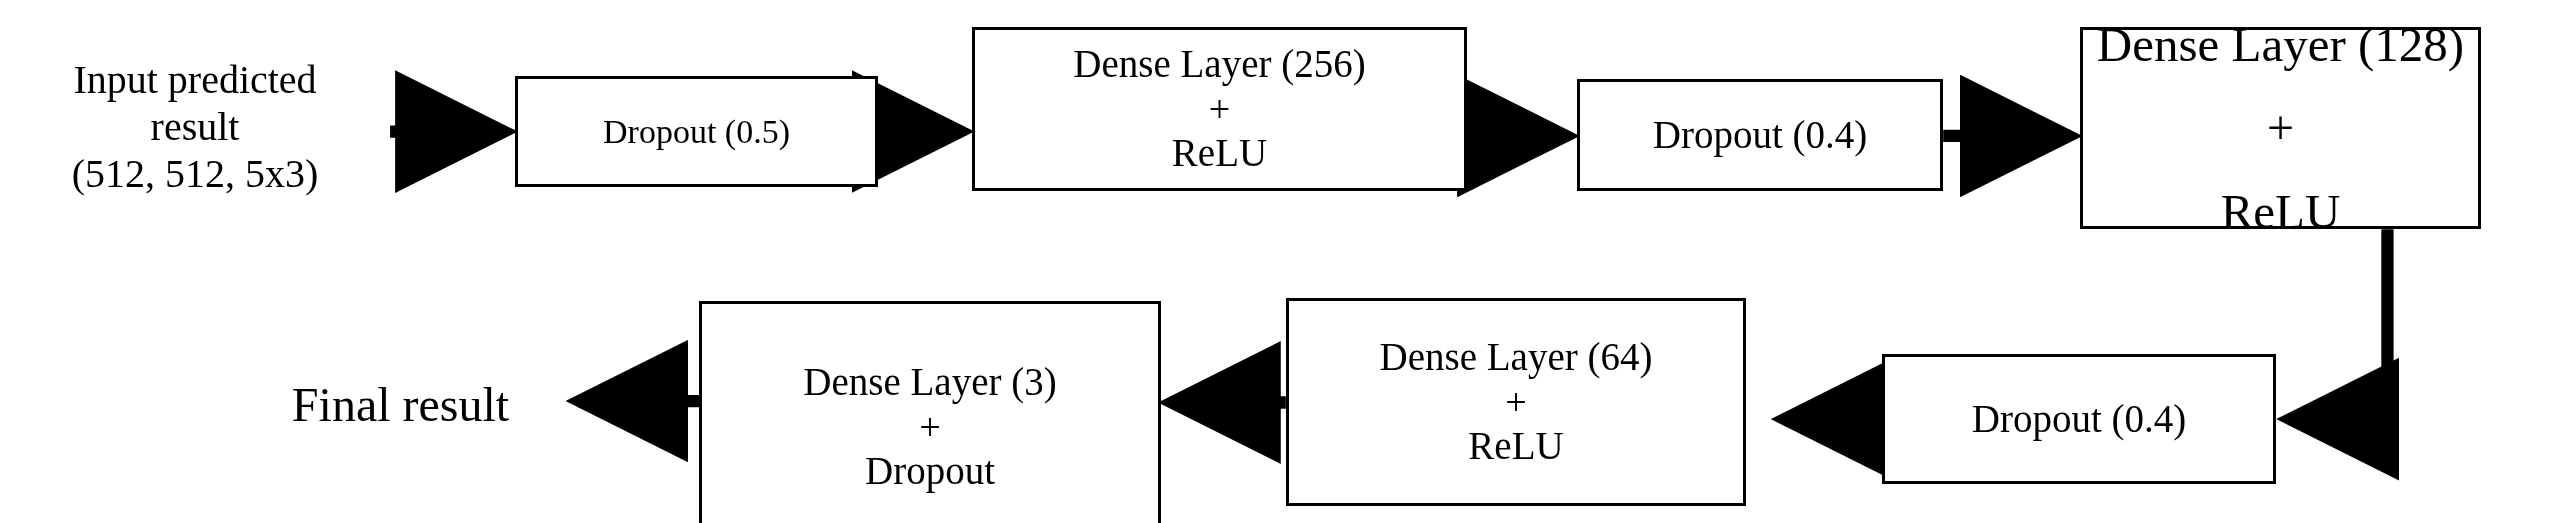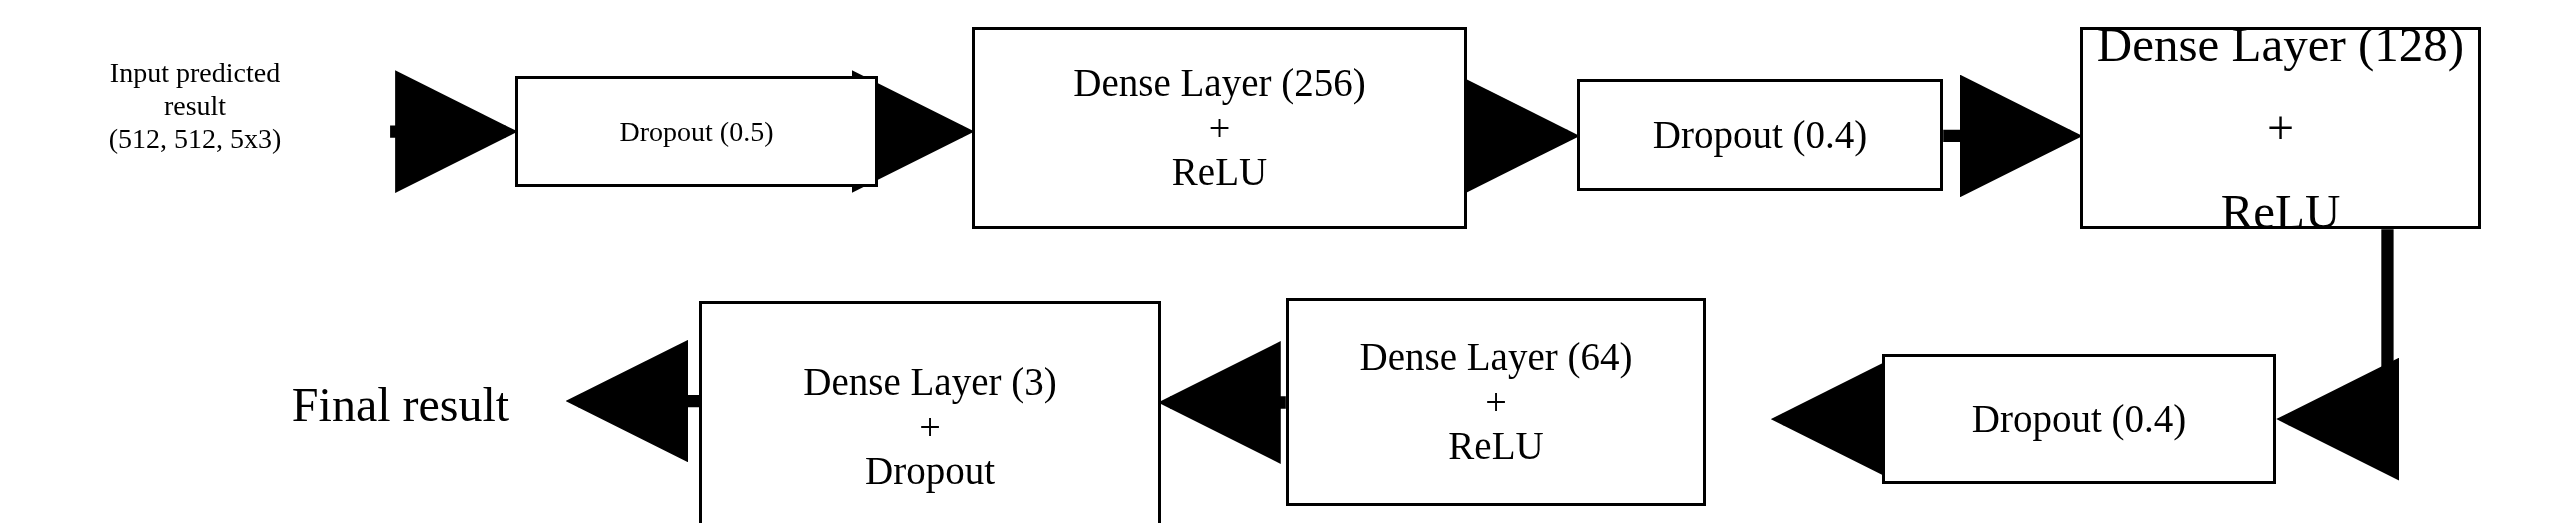--- a/index.html
+++ b/index.html
@@ -94,55 +94,55 @@
 
     <g>
       <line x1="1780" y1="557" x2="1620" y2="557" stroke="#000000" stroke-width="17" marker-end="url(#arrowL)"></line>
     </g>
 
     <g>
       <line x1="968" y1="555" x2="800" y2="555" stroke="#000000" stroke-width="17" marker-end="url(#arrowL)"></line>
     </g>
   </svg>
 
-  <div class="freetext" style="left:0px; top:56px; width:390px; font-size:28px;">
+  <div class="freetext" style="left:0px; top:56px; width:390px; font-size:40px;">
     <span class="line">Input predicted</span>
     <span class="line">result</span>
     <span class="line">(512, 512, 5x3)</span>
   </div>
 
   <div class="freetext" style="left:238px; top:377px; width:325px; font-size:48px;">
     <span class="line">Final result</span>
   </div>
 
-  <div class="node single" style="left:515px; top:76px; width:363px; height:111px; font-size:28px;">
+  <div class="node single" style="left:515px; top:76px; width:363px; height:111px; font-size:34px;">
     <span class="line l1">Dropout (0.5)</span>
   </div>
 
-  <div class="node triple" style="left:972px; top:27px; width:495px; height:202px; font-size:39px;">
+  <div class="node triple" style="left:972px; top:27px; width:495px; height:164px; font-size:39px;">
     <span class="line l1">Dense Layer (256)</span>
     <span class="line l2">+</span>
     <span class="line l3">ReLU</span>
   </div>
 
   <div class="node single" style="left:1577px; top:79px; width:366px; height:112px; font-size:39px;">
     <span class="line l1">Dropout (0.4)</span>
   </div>
 
   <div class="node triple" style="left:2080px; top:27px; width:401px; height:202px; font-size:49px;gap:28px;">
     <span class="line l1">Dense Layer (128)</span>
     <span class="line l2">+</span>
     <span class="line l3">ReLU</span>
   </div>
 
   <div class="node single" style="left:1882px; top:354px; width:394px; height:130px; font-size:39px;">
     <span class="line l1">Dropout (0.4)</span>
   </div>
 
-  <div class="node triple" style="left:1286px; top:298px; width:420px; height:208px; font-size:39px;">
+  <div class="node triple" style="left:1286px; top:298px; width:460px; height:208px; font-size:39px;">
     <span class="line l1">Dense Layer (64)</span>
     <span class="line l2">+</span>
     <span class="line l3">ReLU</span>
   </div>
 
   <div class="node triple" style="left:699px; top:301px; width:462px; height:252px; font-size:39px;">
     <span class="line l1">Dense Layer (3)</span>
     <span class="line l2">+</span>
     <span class="line l3">Dropout</span>
   </div>

